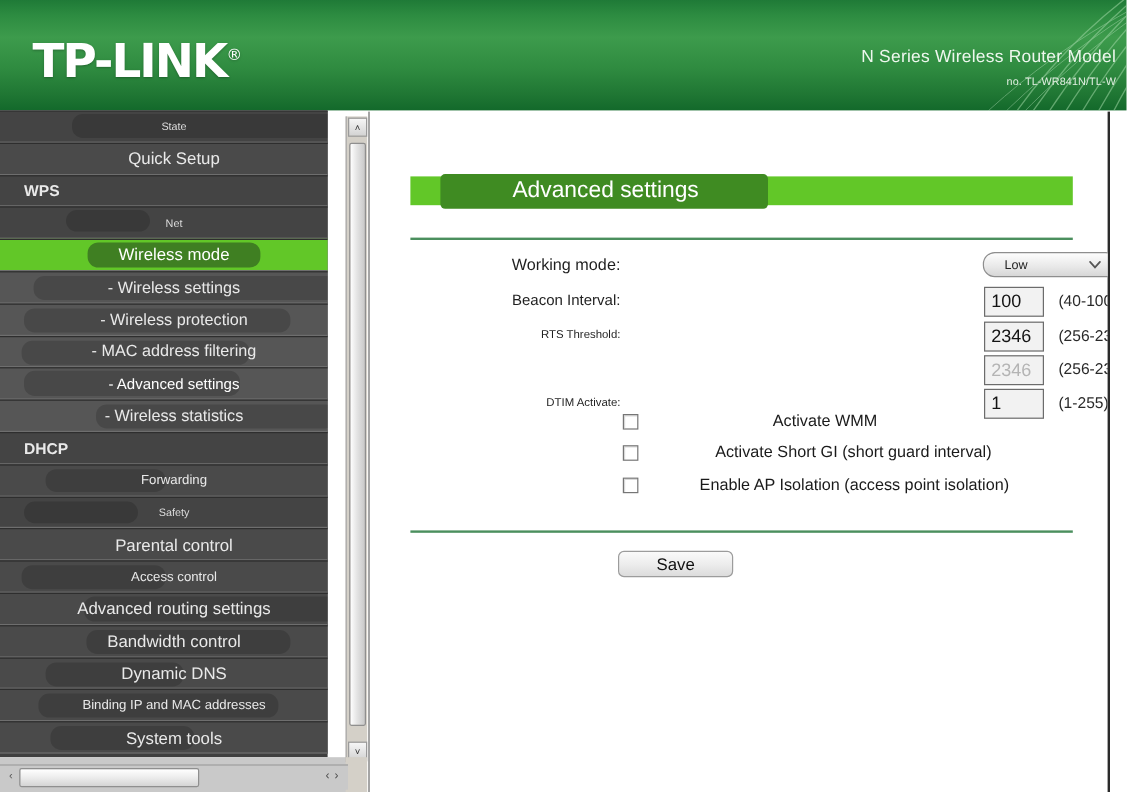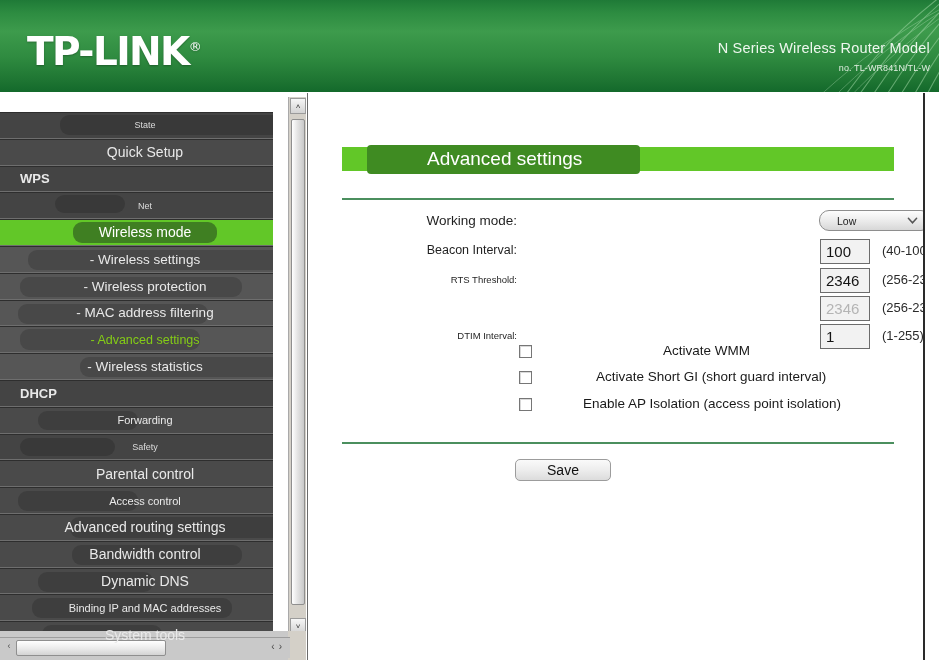--- a/index.html
+++ b/index.html
@@ -70,21 +70,20 @@
     white-space: nowrap;
   }
 
   
   .sidebar {
     position: absolute;
     left: 0; top: 92px;
     width: 273px; height: 539px;
     background: #3f3f3f;
     overflow: hidden;
-    margin-top: 20px;
   }
   .menu {
     position: absolute;
     left: 0; top: 0;
     width: 290px;
   }
   .menu-item {
     position: relative;
     height: 26.8px;
     border-bottom: 1px solid #6e6e6e;
@@ -105,21 +104,21 @@
   .menu-item.sub    { background: #565656; font-size: 13.5px; }
   .menu-item.active {
     background: #62c728;
     color: #ffffff;
   }
   .menu-item.active .pill {
     background: #3f7f22;
     padding: 2px 26px 3px 26px;
     border-radius: 9px;
   }
-  .menu-item.current-sub { color: #84cc16; font-size: 12.5px; }
+  .menu-item.current-sub { color: #ffffff; font-size: 12.5px; }
   .menu-item .blotch {
     position: absolute;
     border-radius: 9px;
     background: rgba(0,0,0,.16);
     pointer-events: none;
   }
   .menu-item .label { position: relative; z-index: 2; }
 
   
   .vscroll {
@@ -476,30 +475,30 @@
         <div class="form-row" style="top: 175px;">
           <div class="form-label fl-10">RTS Threshold:</div>
           <div class="text-input">2346</div>
           <div class="hint">(256-2346)</div>
         </div>
         <div class="form-row" style="top: 203px;">
           <div class="text-input muted">2346</div>
           <div class="hint">(256-2346)</div>
         </div>
         <div class="form-row" style="top: 231px;">
-          <div class="form-label fl-10">DTIM Interval:</div>
+          <div class="form-label fl-10">DTIM Activate:</div>
           <div class="text-input">1</div>
           <div class="hint">(1-255)</div>
         </div>
       </div>
 
     <div id="check-list">
         <div class="check-row" style="top: 252px;">
           <div class="checkbox"></div>
-          <div class="check-label" style="left: 355px;">Activate WMM</div>
+          <div class="check-label" style="left: 336px;">Activate WMM</div>
         </div>
         <div class="check-row" style="top: 278px;">
           <div class="checkbox"></div>
           <div class="check-label" style="left: 288px;">Activate Short GI (short guard interval)</div>
         </div>
         <div class="check-row" style="top: 305px;">
           <div class="checkbox"></div>
           <div class="check-label" style="left: 275px;">Enable AP Isolation (access point isolation)</div>
         </div>
       </div>

